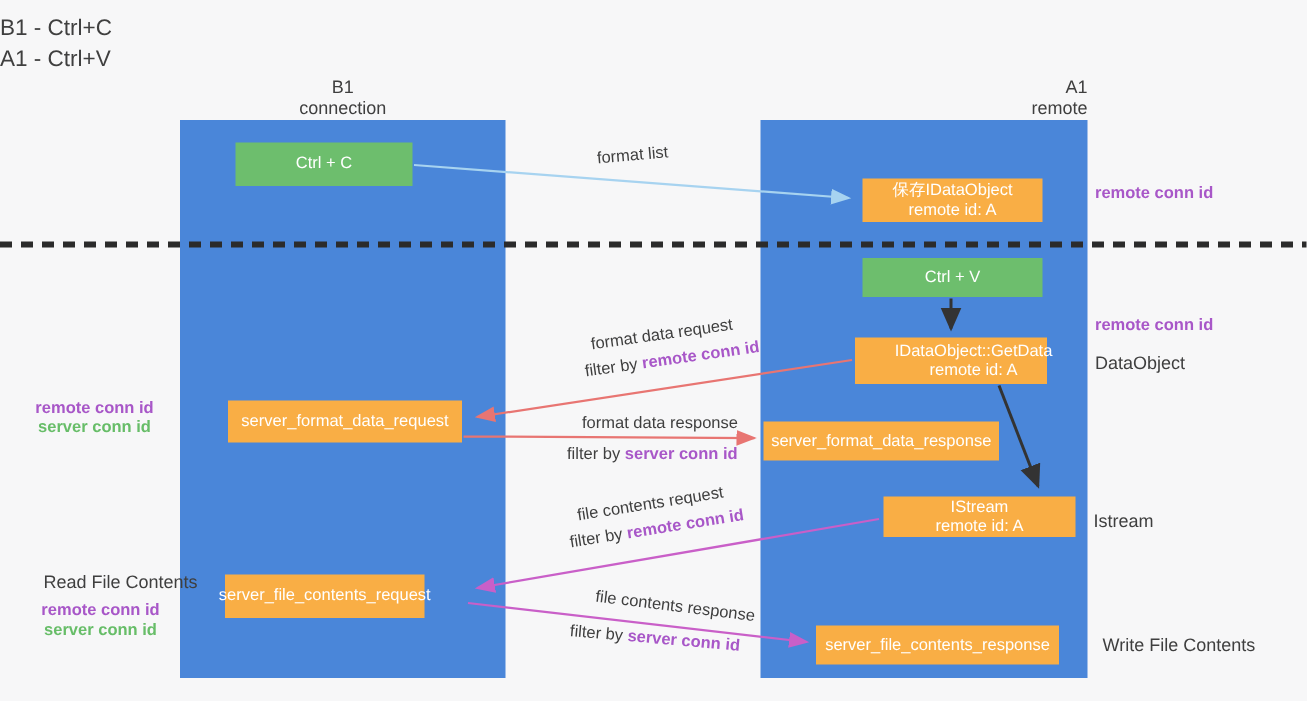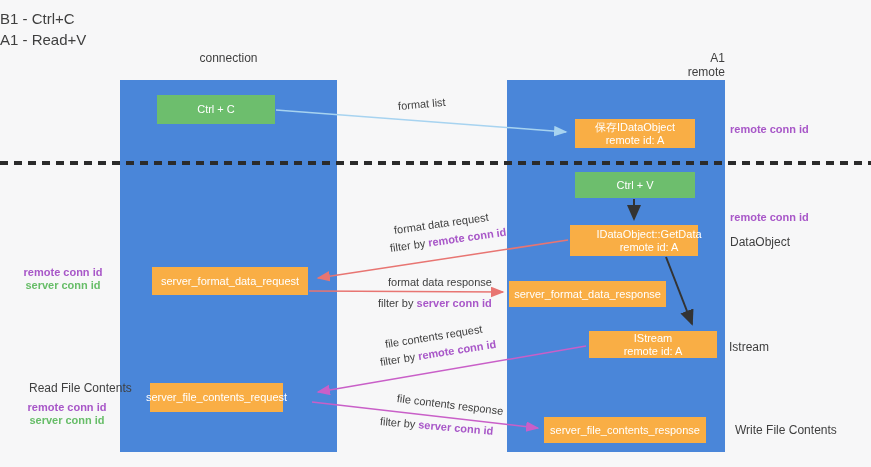--- a/index.html
+++ b/index.html
@@ -91,24 +91,25 @@
   .lg-2 { left: 22px; top: 401px; width: 90px; }
   .lg-2 .row { line-height: 13px; }
 </style>
 </head>
 <body>
 
 <div class="stage">
 
   <div class="title">
     <div>B1 - Ctrl+C</div>
-    <div>A1 - Read+V</div>
+    <div>A1 - Ctrl+V</div>
   </div>
 
   <div class="lane-header lane-header-left">
+    <div>B1</div>
     <div>connection</div>
   </div>
   <div class="lane-header lane-header-right">
     <div>A1</div>
     <div>remote</div>
   </div>
 
   <div class="lane lane-left"></div>
   <div class="lane lane-right"></div>
 

